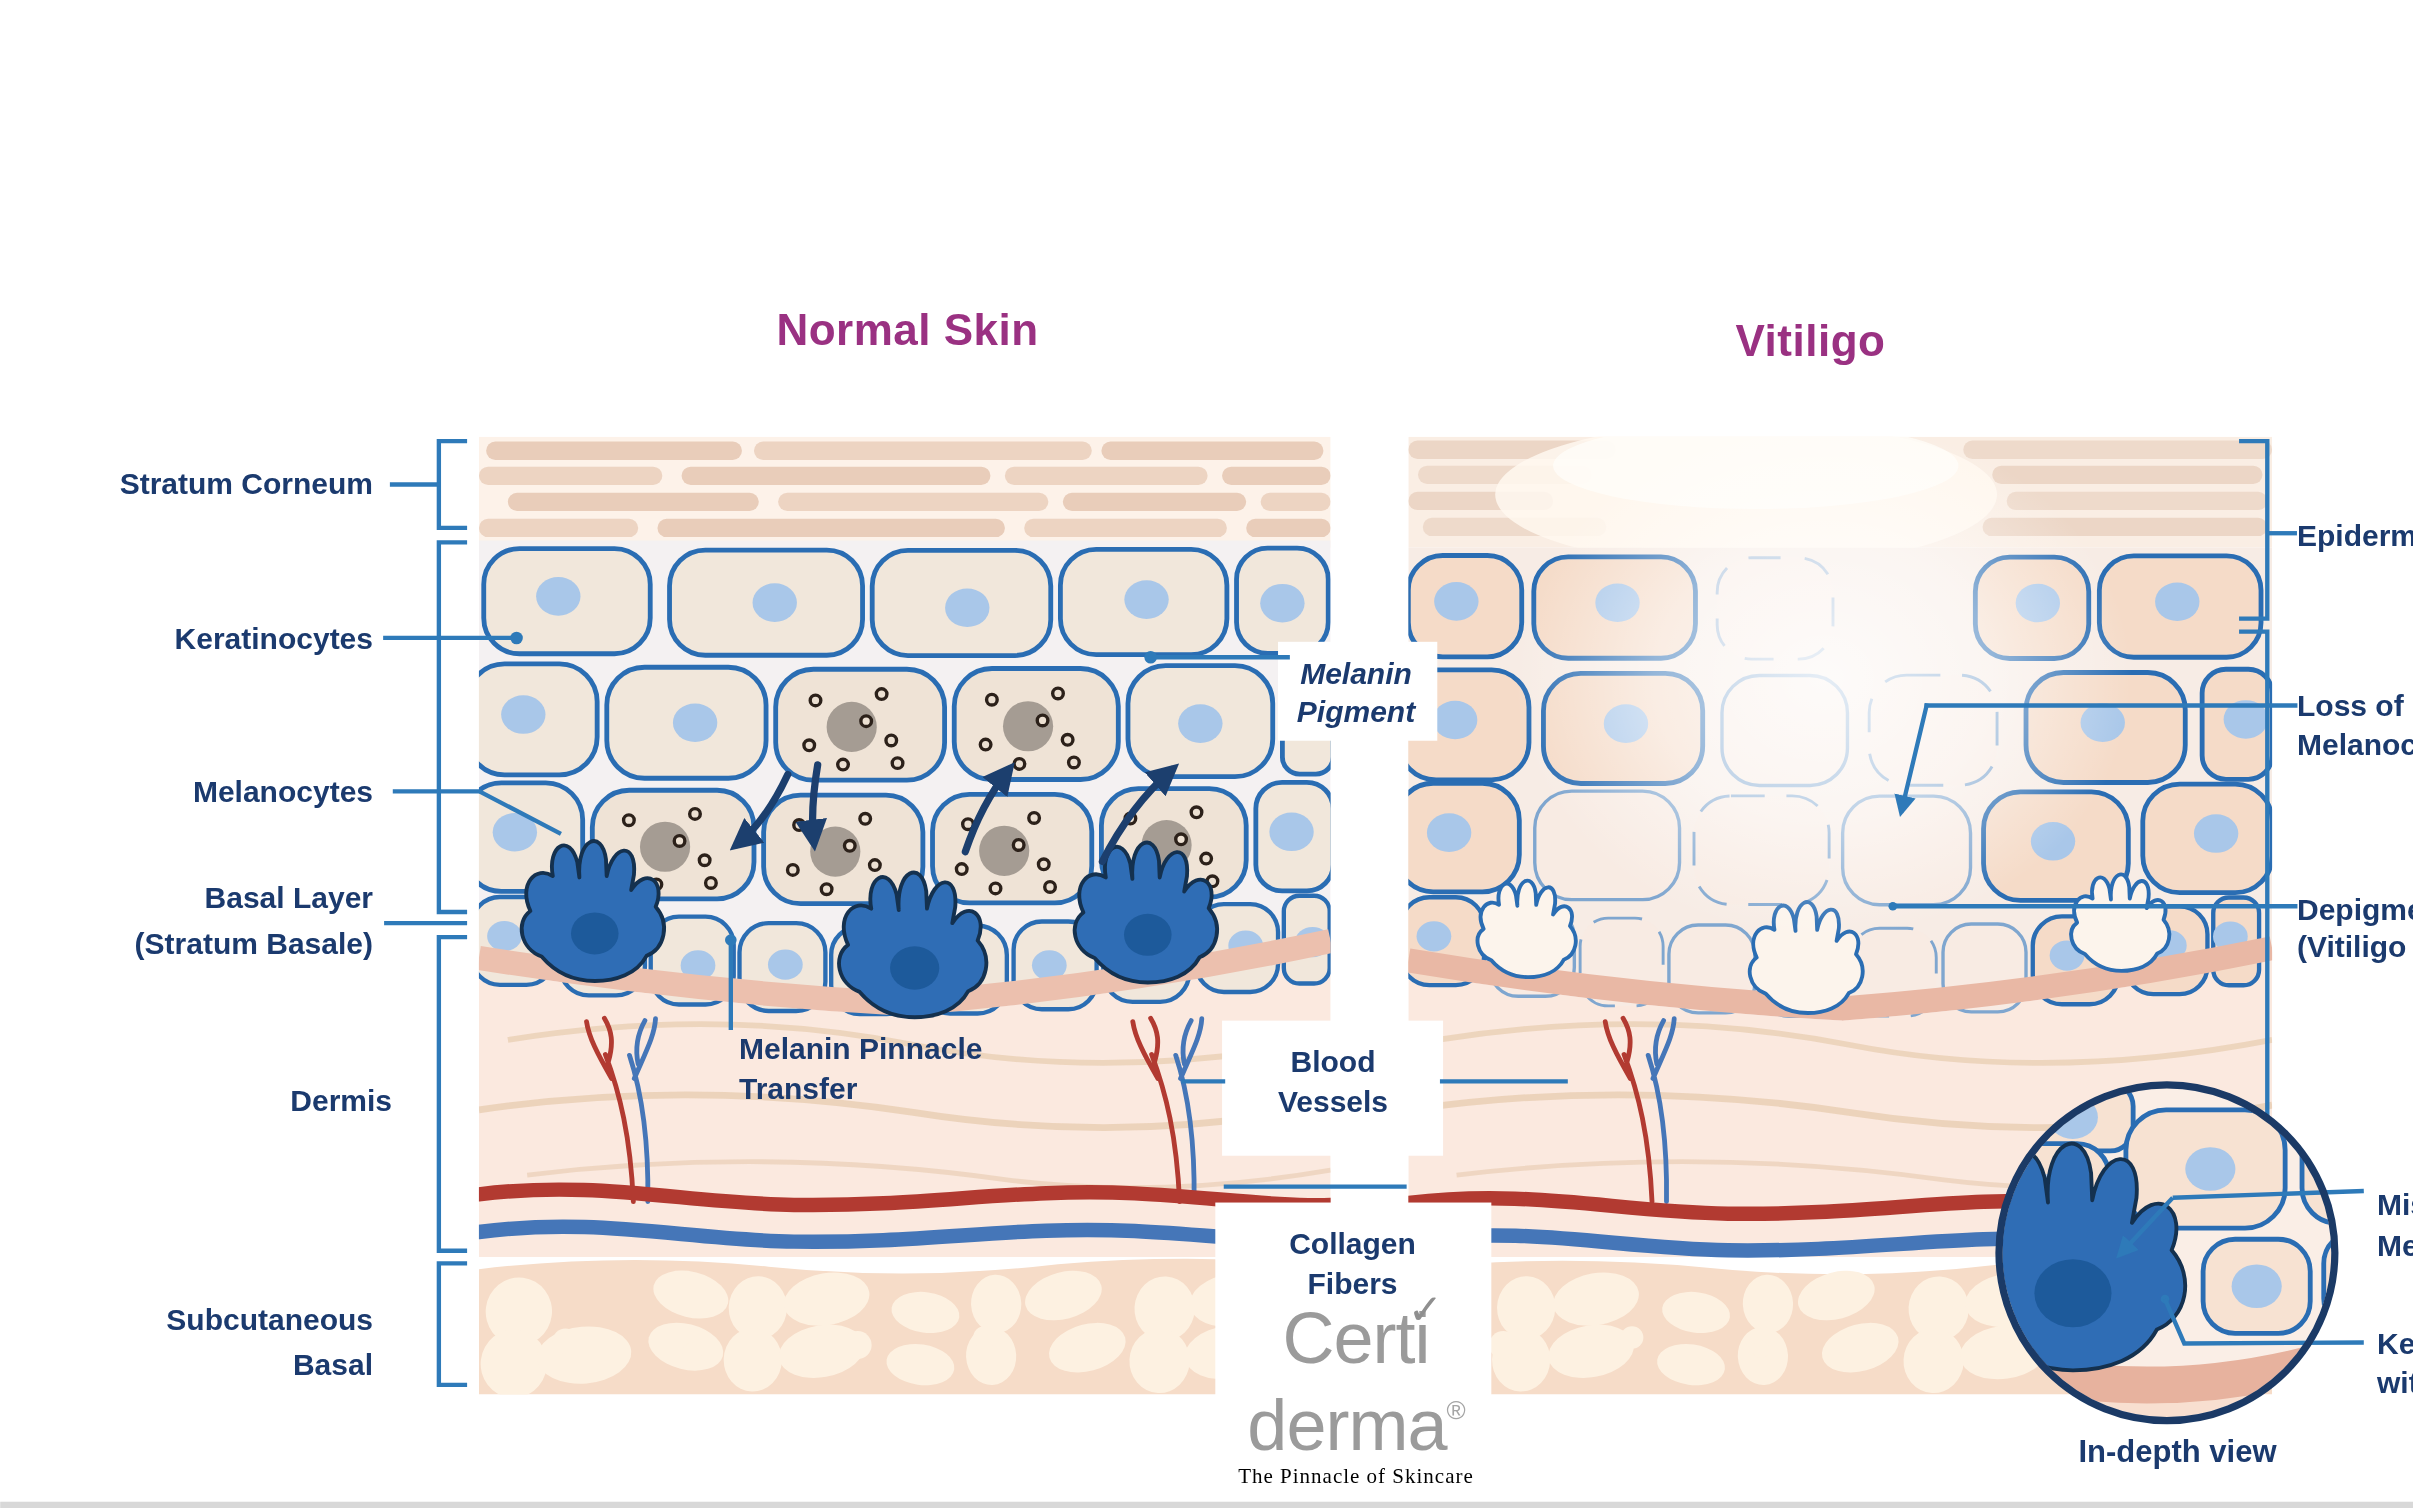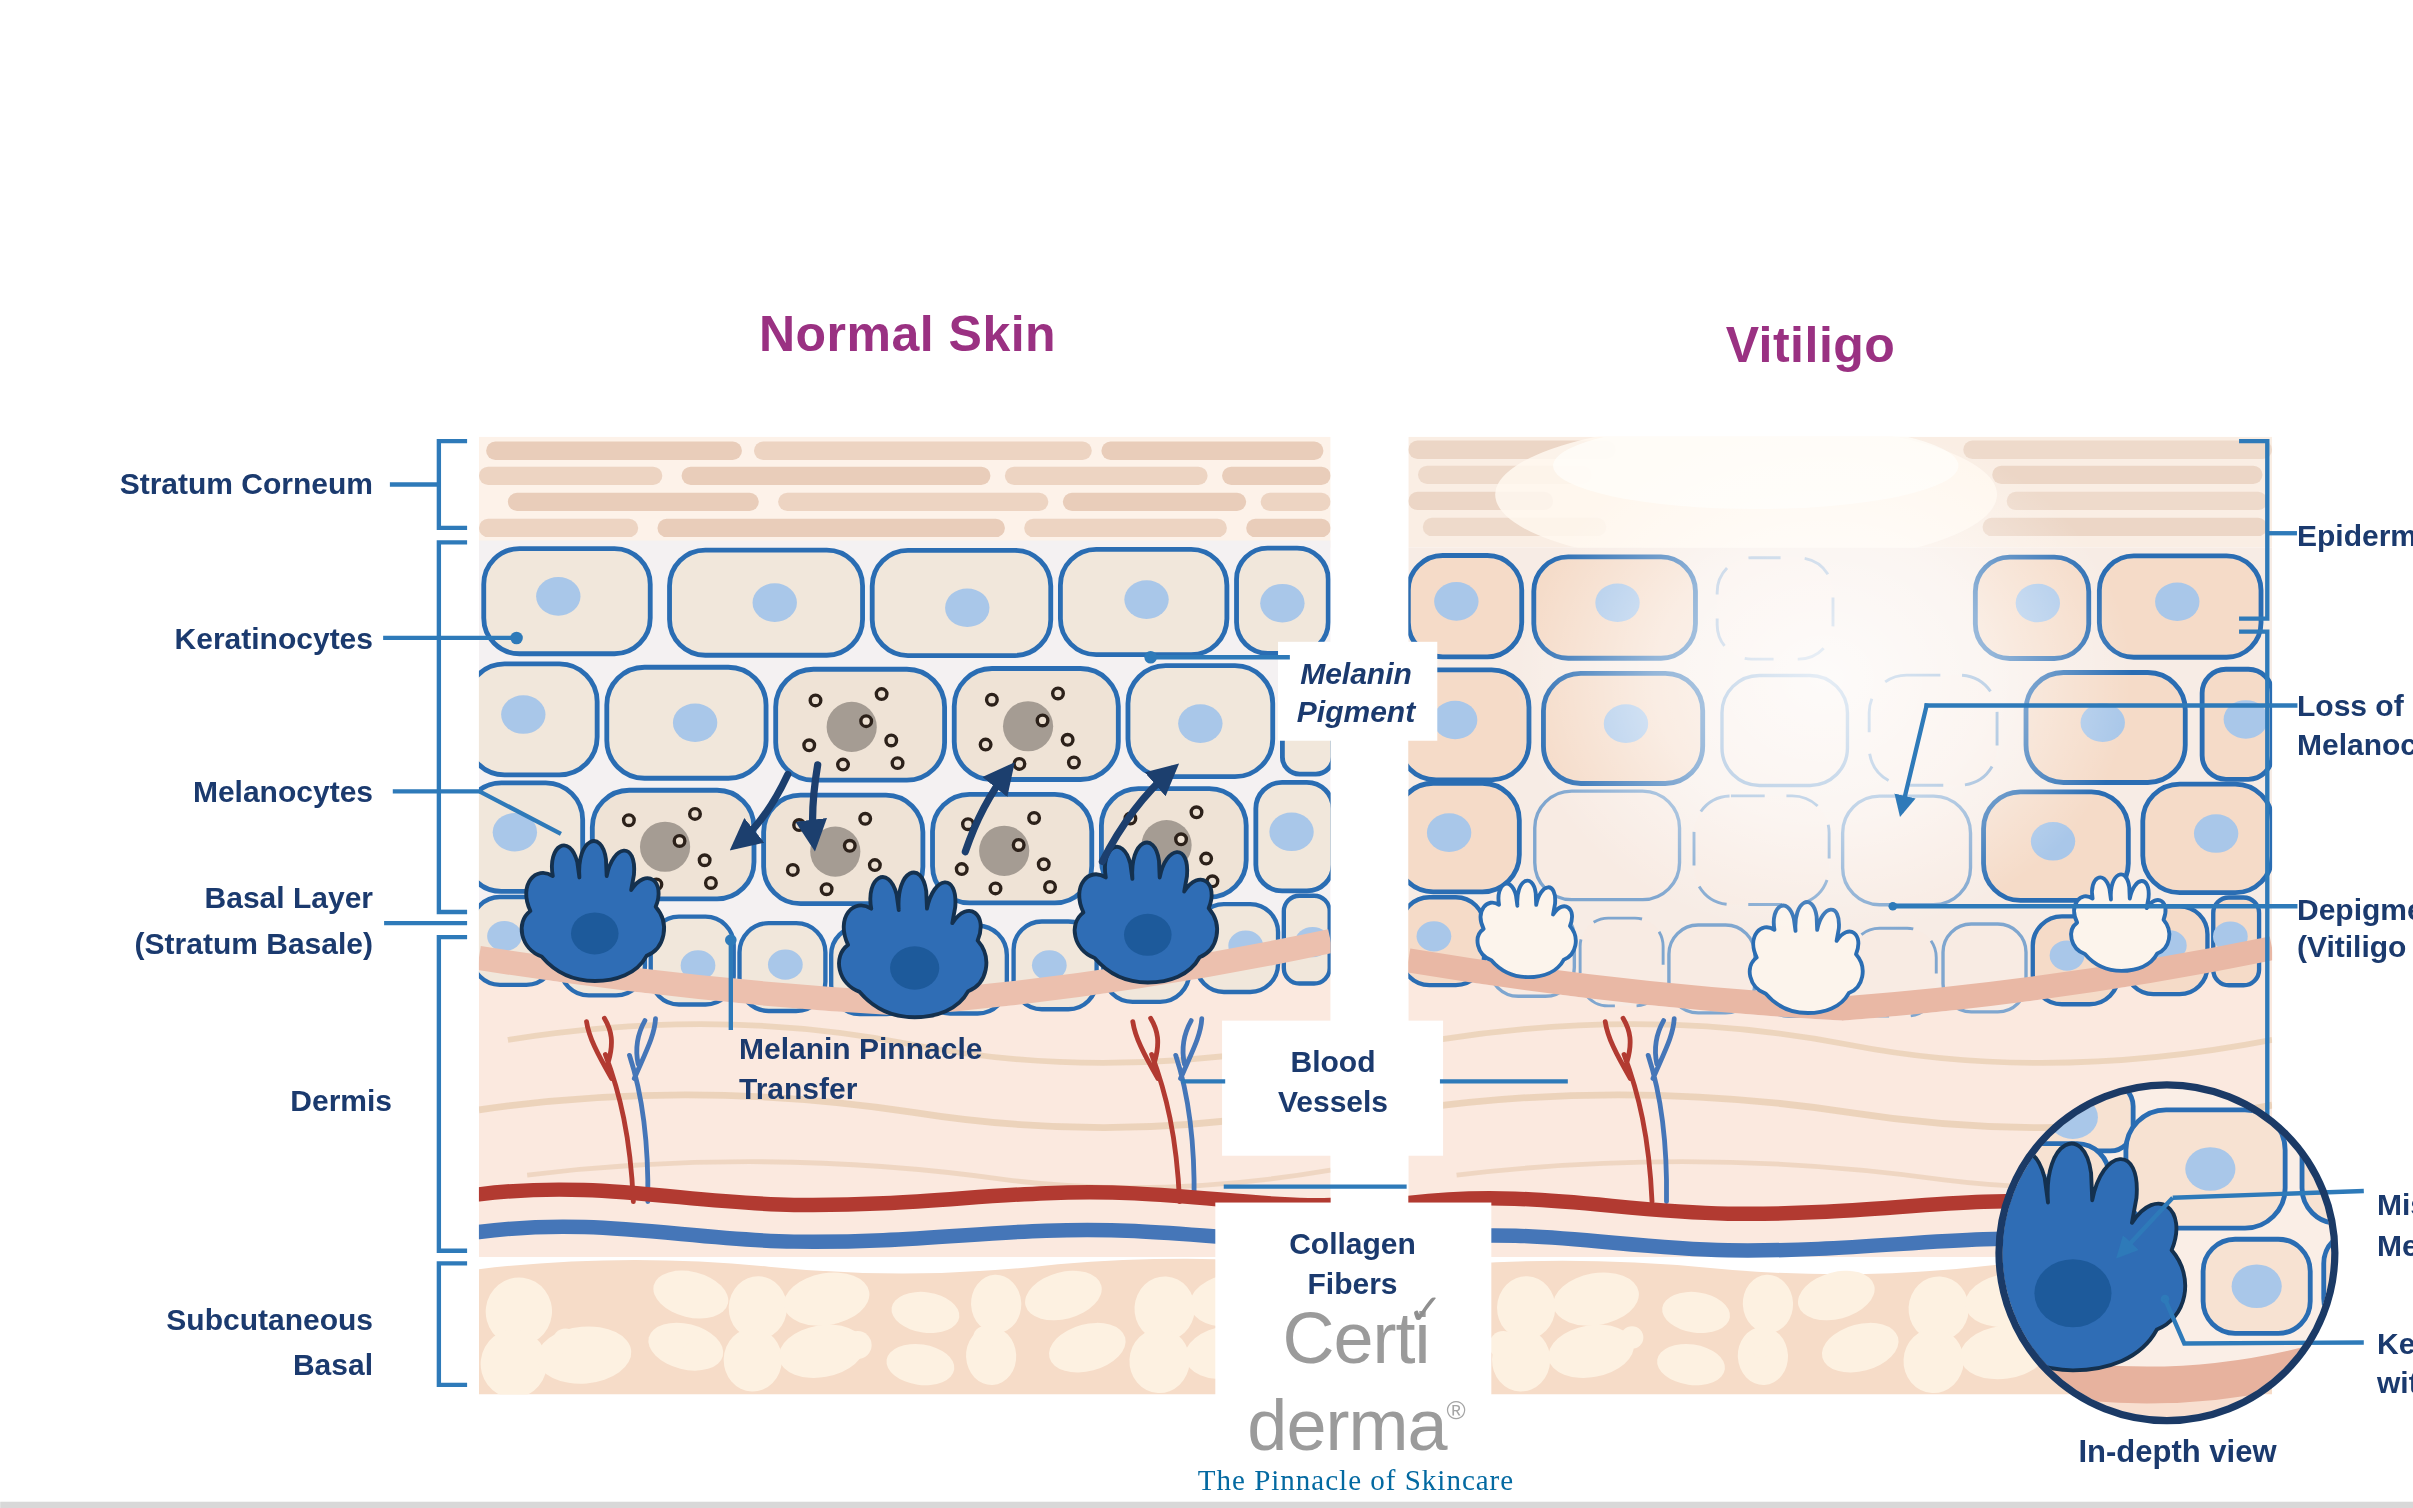--- a/index.html
+++ b/index.html
@@ -4,27 +4,27 @@
 <style>
   html,body{margin:0;padding:0;background:#ffffff;}
   .stage{position:relative;width:2669px;height:1508px;background:#ffffff;overflow:hidden;
          font-family:"Liberation Sans",sans-serif;}
   #art{position:absolute;left:0;top:0;}
   .lbl{position:absolute;font-weight:700;color:#1b3a6e;font-size:30px;line-height:39px;white-space:nowrap;}
   .lbl.right{text-align:right;}
   .lbl.center{text-align:center;}
   .title{position:absolute;left:434px;width:1902px;top:94px;text-align:center;
          font-size:107px;font-weight:800;color:#1e3e6b;letter-spacing:0.5px;}
-  .heading{position:absolute;font-size:50px;font-weight:800;color:#9a3182;text-align:center;letter-spacing:0.5px;}
+  .heading{position:absolute;font-size:44px;font-weight:800;color:#9a3182;text-align:center;letter-spacing:0.5px;}
   .logo{position:absolute;left:1192px;width:328px;text-align:center;color:#9b9b9b;}
   .logo .word{font-size:72px;font-weight:400;letter-spacing:-1px;line-height:72px;}
   .logo .ichar{position:relative;display:inline-block;}
   .logo .check{position:absolute;left:-6.8px;top:-28px;font-size:42px;color:#8f8f8f;font-weight:400;}
   .logo .reg{font-size:26px;vertical-align:31px;color:#a5a5a5;}
-  .logo .tagline{font-family:"Liberation Serif",serif;font-size:29px;color:#0369a1;margin-top:2.9px;letter-spacing:1px;}
+  .logo .tagline{font-family:"Liberation Serif",serif;font-size:21px;color:#000000;margin-top:2.9px;letter-spacing:1px;}
 </style>
 </head>
 <body>
 
 <div class="stage">
 
   <svg id="art" width="2669" height="1508" viewBox="0 0 5530 3125">
       <defs>
         <marker id="arN" viewBox="0 0 10 10" refX="7" refY="5" markerWidth="4.4" markerHeight="4.4" orient="auto">
           <path d="M0,0 L10,5 L0,10 Z" fill="#1c3f6e"></path>

